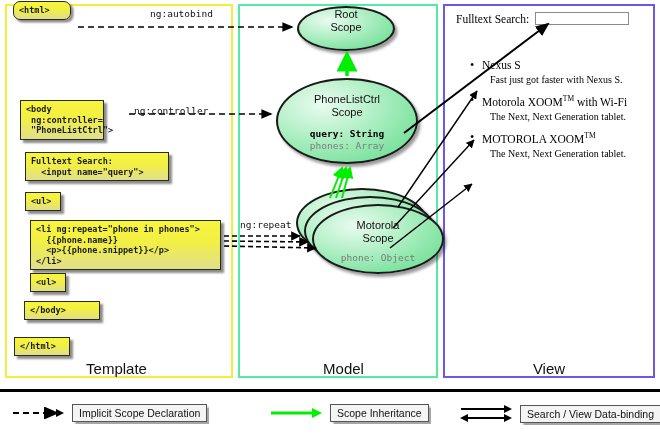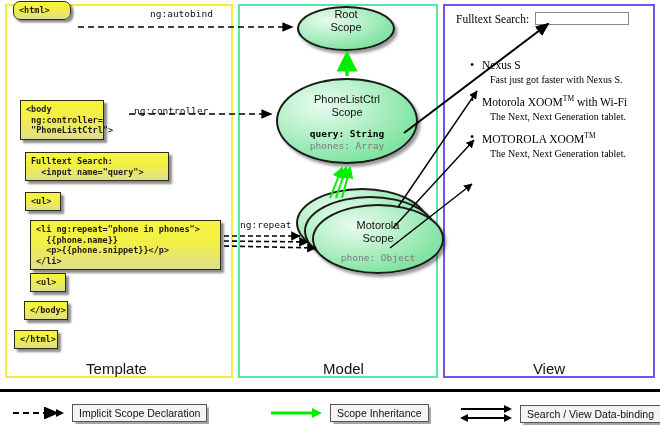--- a/index.html
+++ b/index.html
@@ -29,22 +29,22 @@
         font-family:"DejaVu Sans Mono","Liberation Mono",monospace;
         font-size:8.5px;line-height:10.5px;color:#1a1a1a;font-weight:700;
         padding:3px 5px;white-space:pre;}
 
   #b-html{   left:13px; top:1px;  width:58px;border-radius:7px;}
   #b-body{   left:20px; top:100px; width:84px;}
   #b-search{ left:25px; top:152px; width:144px;}
   #b-ul1{    left:25px; top:192px; width:36px;}
   #b-li{     left:30px; top:220px; width:191px;}
   #b-ul2{    left:30px; top:273px; width:36px;}
-  #b-bodyend{left:24px; top:301px; width:44px;}
-  #b-htmlend{left:14px; top:330px; width:44px;}
+  #b-bodyend{left:24px; top:301px; width:76px;}
+  #b-htmlend{left:14px; top:337px; width:56px;}
 
   
   .ell{position:absolute;border-radius:50%;
        border:2px solid #1a1a1a;
        background:radial-gradient(ellipse at 32% 30%,#e9fbef 0%,#bdf2ce 32%,#86e5a6 70%,#63d98c 100%);
        box-shadow:2.5px 3px 3px rgba(0,0,0,.4);
        text-align:center;box-sizing:border-box;}
   .ell-title{font-size:11px;color:#111;line-height:13px;}
   .ell-props{font-family:"DejaVu Sans Mono","Liberation Mono",monospace;
              font-size:9.5px;line-height:11.5px;}

